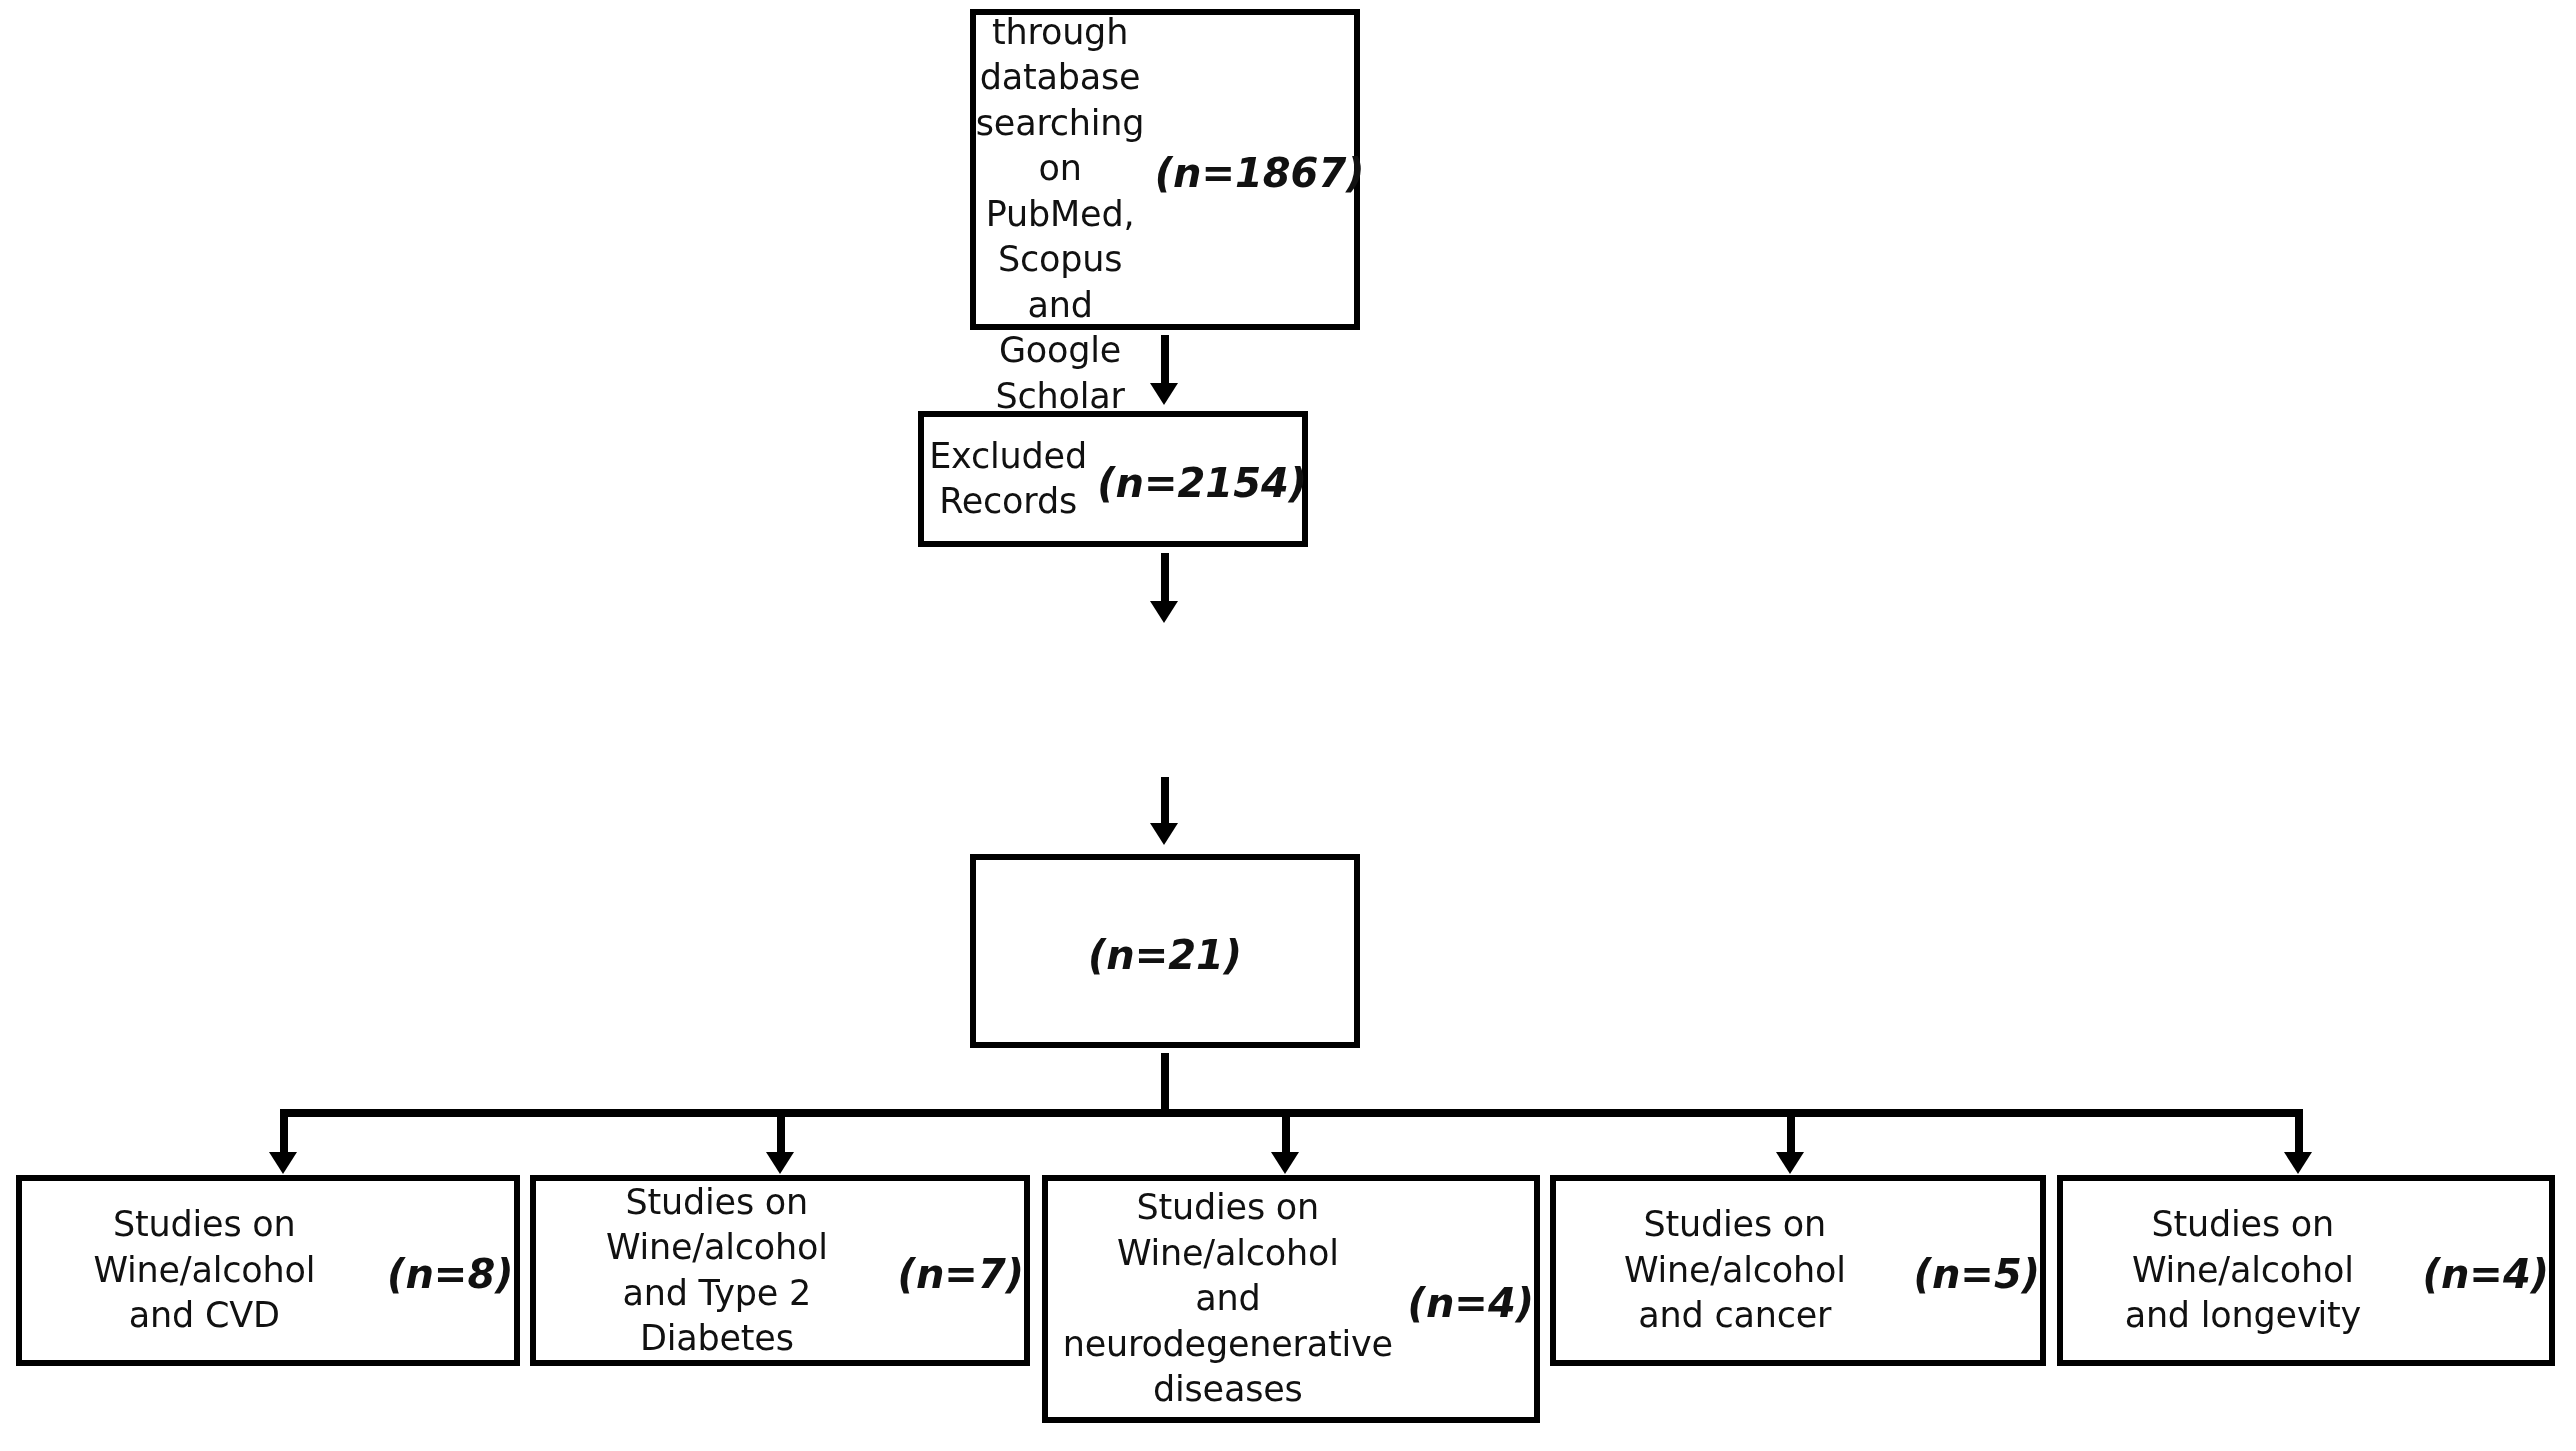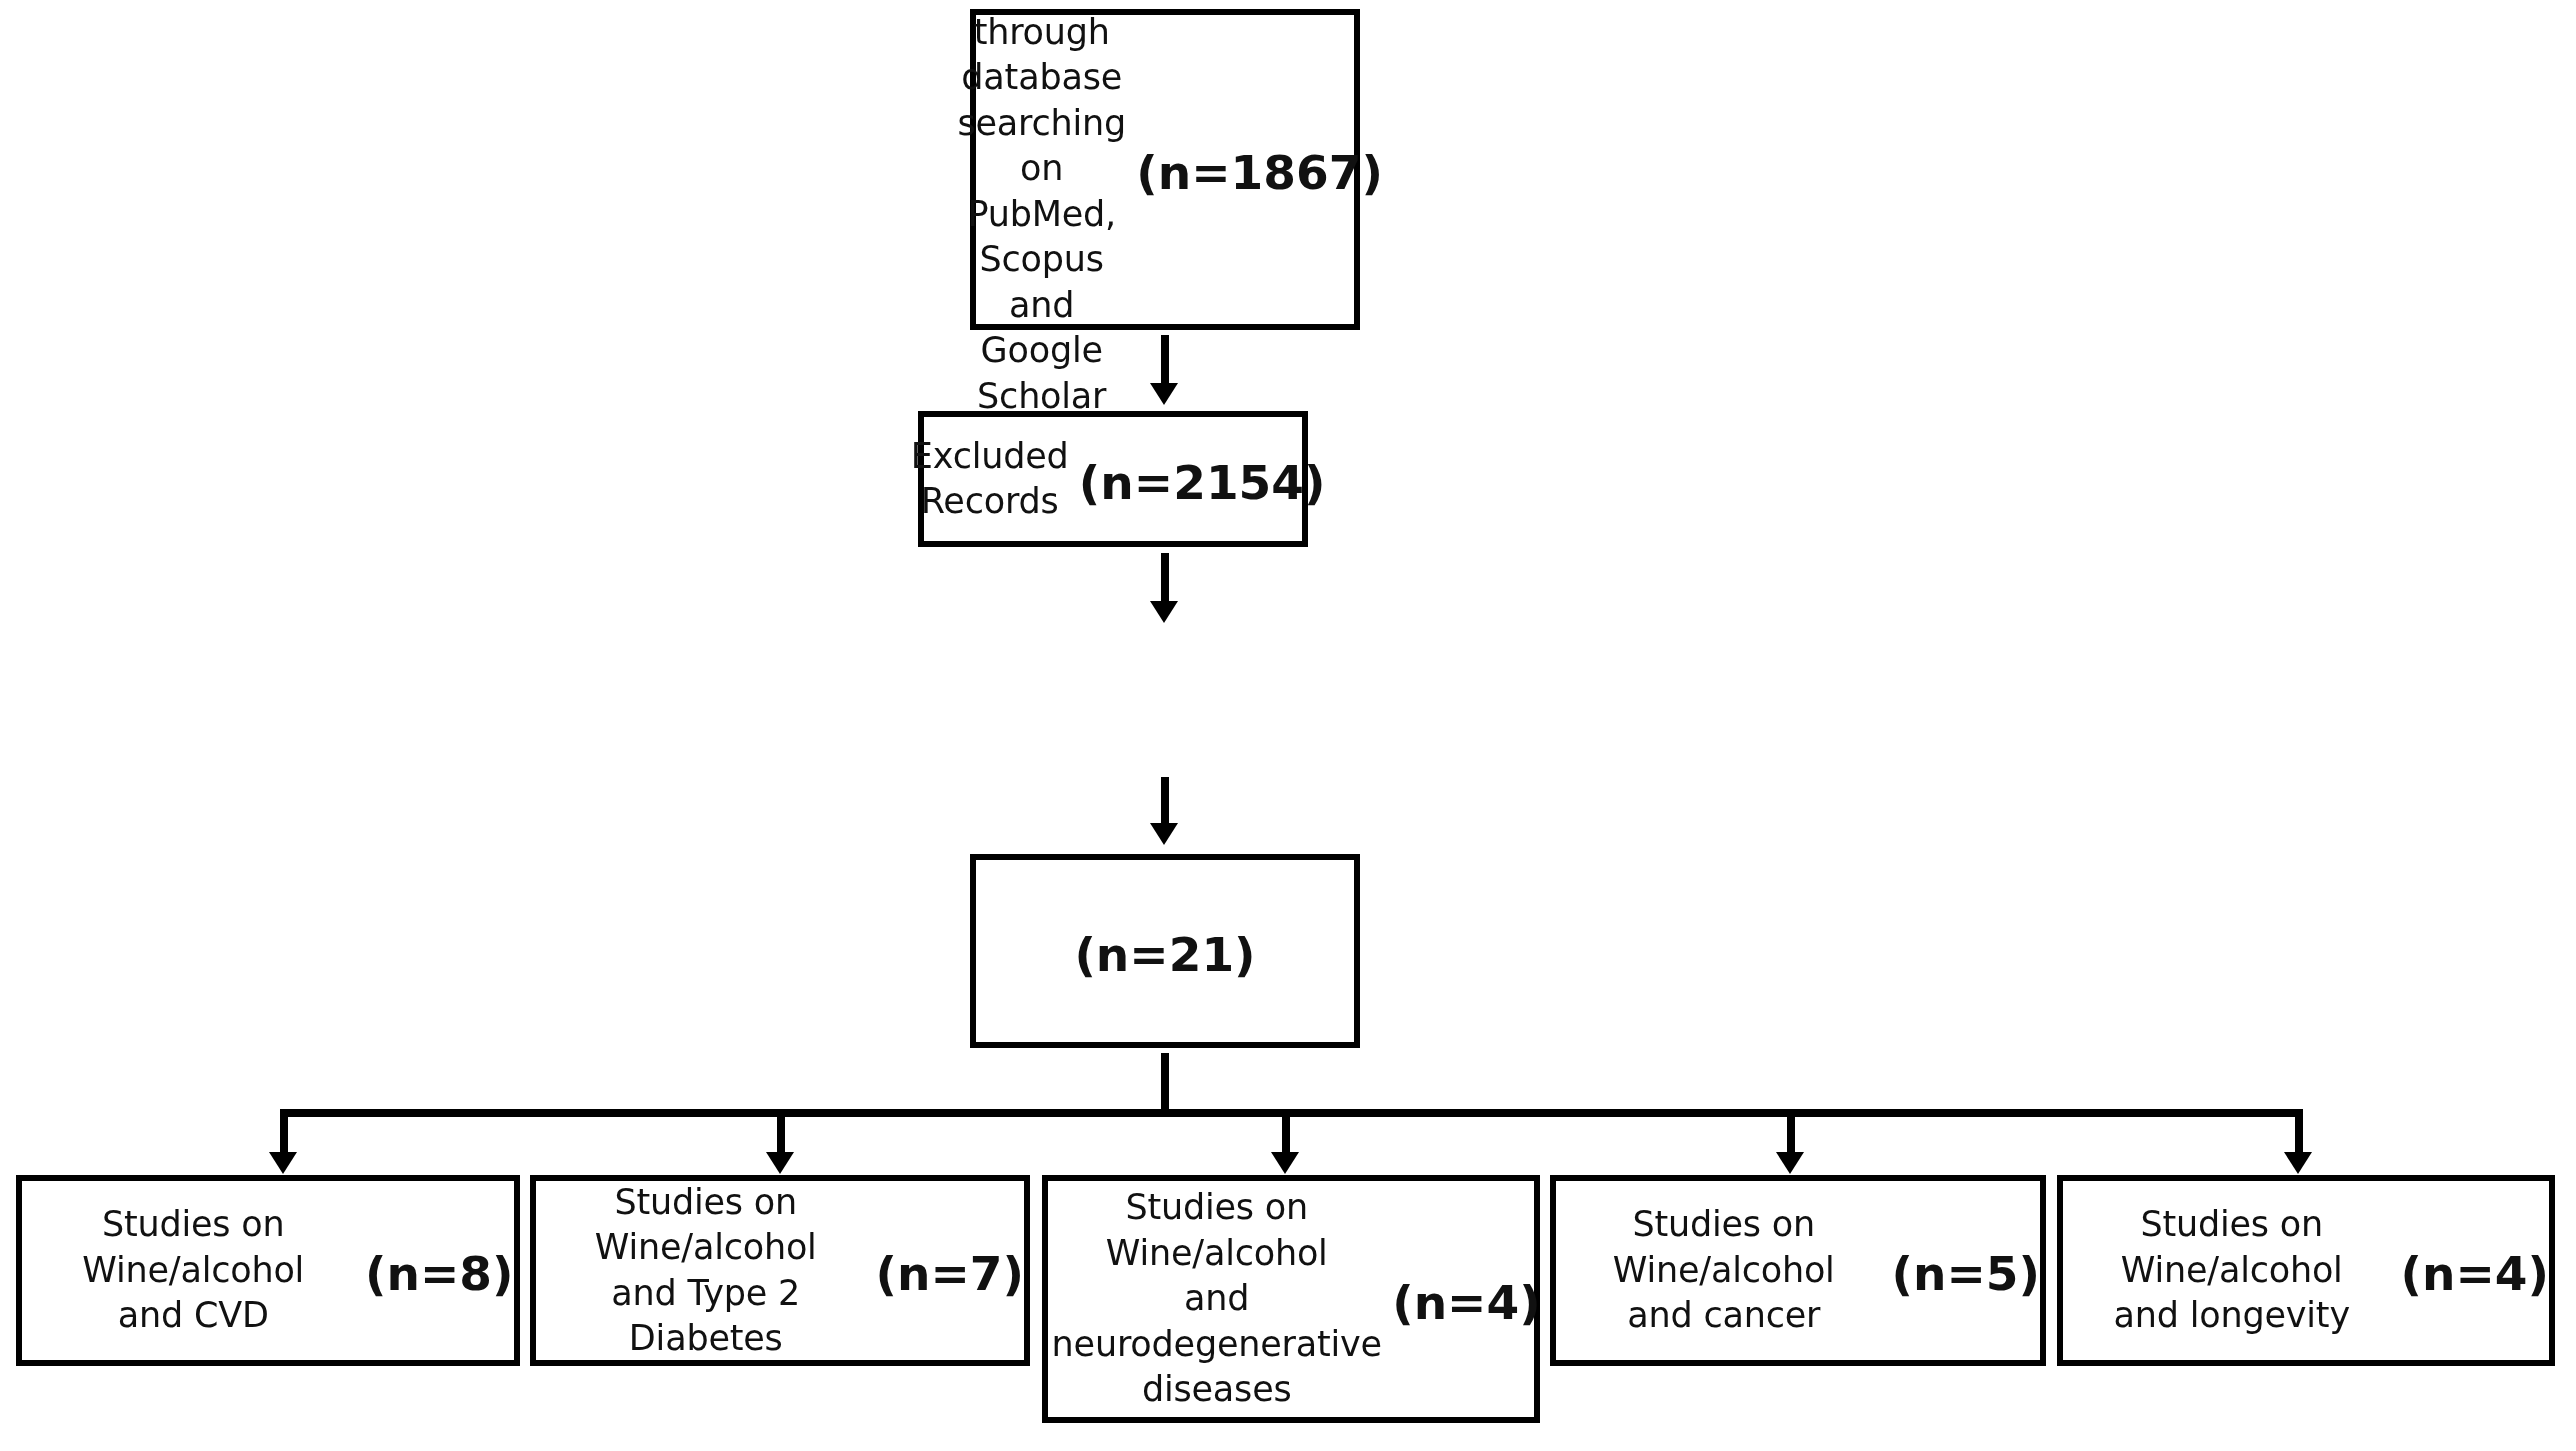--- a/index.html
+++ b/index.html
@@ -29,24 +29,25 @@
     color: #111111;
   }
   .node-text {
     font-size: 35px;
     line-height: 1.30;
     letter-spacing: -0.2px;
     white-space: pre-line;
     padding: 0 10.3px;
   }
   .node-count {
-    font-size: 47px;
+    font-size: 40px;
     font-weight: 700;
     line-height: 1.30;
     margin-top: 7px;
+    font-style: italic;
   }
   
   .v-line {
     position: absolute;
     background: #000000;
     width: 7.8px;
   }
   .h-line {
     position: absolute;
     background: #000000;

